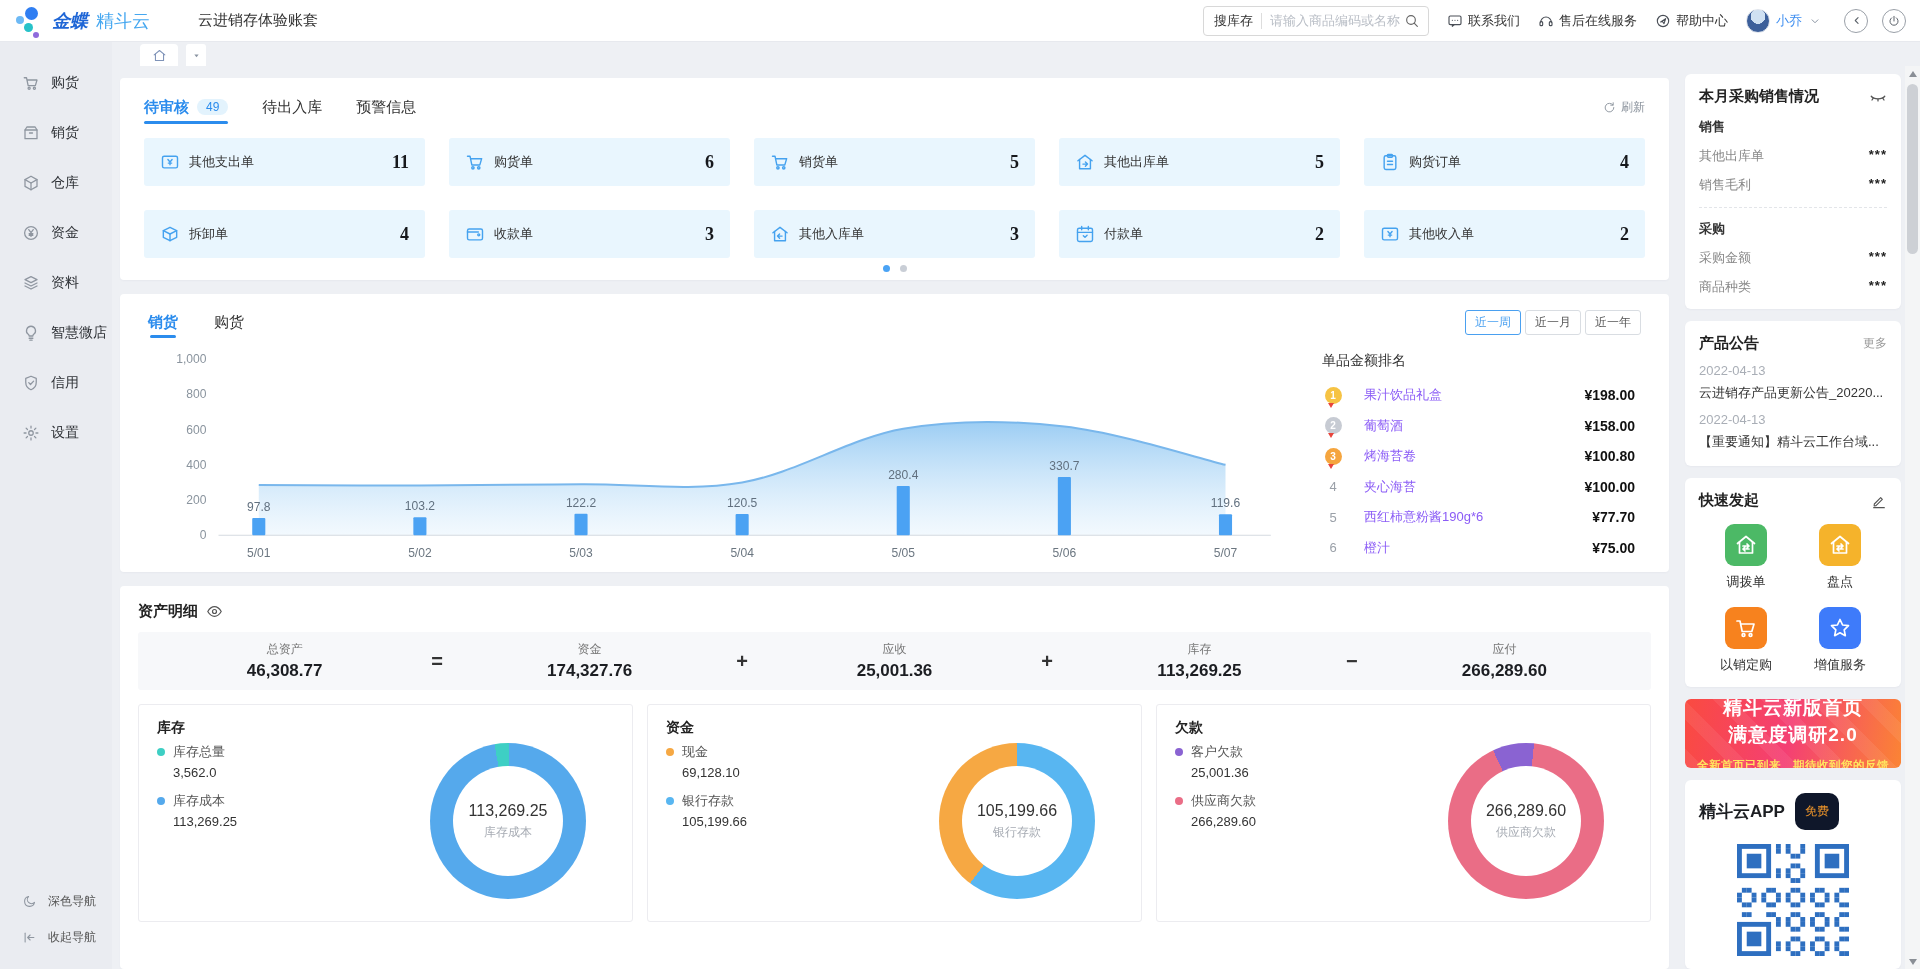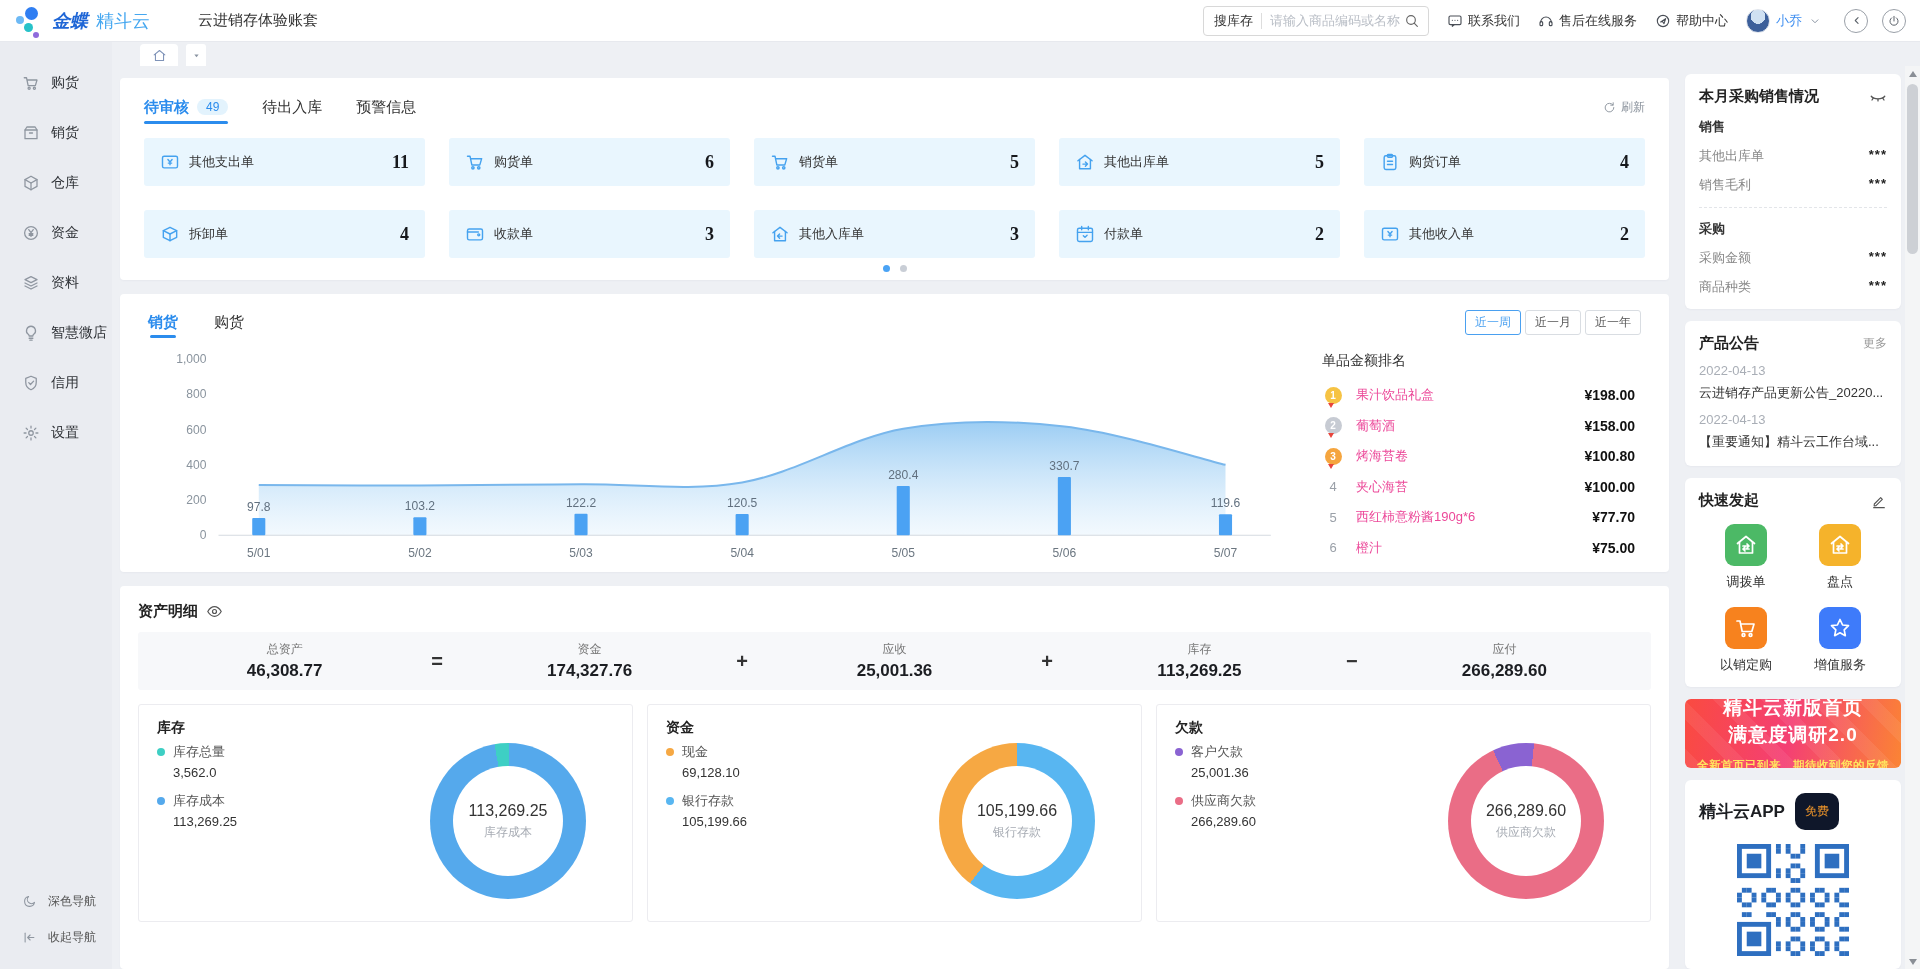--- a/index.html
+++ b/index.html
@@ -81,21 +81,21 @@
   .range-btn.active { color:#4aa0f0; border-color:#4aa0f0; }
   .trend-body { display:flex; margin-top:4px; }
   .chart-wrap { flex:1; min-width:0; }
   .ranking { width:345px; flex-shrink:0; padding:8px 6px 0 26px; }
   .rk-title { font-size:14px; color:#333; margin-bottom:10px; }
   .rk-row { display:flex; align-items:center; height:30.5px; cursor:pointer; }
   .rk-no { width:22px; font-size:13px; color:#9aa0a8; text-align:center; flex-shrink:0; }
   .medal { width:17px; height:17px; margin:0 2.5px; border-radius:50%; color:#fff; font-size:10px; font-weight:bold; display:flex; align-items:center; justify-content:center; position:relative; flex-shrink:0; }
   .medal::after { content:""; position:absolute; bottom:-4px; left:3px; border-left:3px solid transparent; border-right:3px solid transparent; border-top:5px solid #e8453c; }
   .m1 { background:#f6c344; } .m2 { background:#c7cbd3; } .m3 { background:#f5a53e; }
-  .rk-name { font-size:13px; color:#ec4899; margin-left:12px; white-space:nowrap; overflow:hidden; text-overflow:ellipsis; }
+  .rk-name { font-size:13px; color:#8b5cf6; margin-left:20px; white-space:nowrap; overflow:hidden; text-overflow:ellipsis; }
   .rk-amt { margin-left:auto; font-size:14px; font-weight:bold; color:#111; padding-left:10px; }
 
   
   .assets-panel { flex:1; padding:12px 18px 0; }
   .ap-title-row { display:flex; align-items:center; gap:8px; height:26px; }
   .ap-title { font-size:15px; font-weight:bold; color:#222; }
   .ap-title-row svg { color:#555; cursor:pointer; }
   .formula { background:#f7f8fa; border-radius:3px; height:58px; margin-top:8px; display:flex; align-items:center; justify-content:space-evenly; }
   .f-item { text-align:center; min-width:150px; }
   .f-label { font-size:12px; color:#777; }

